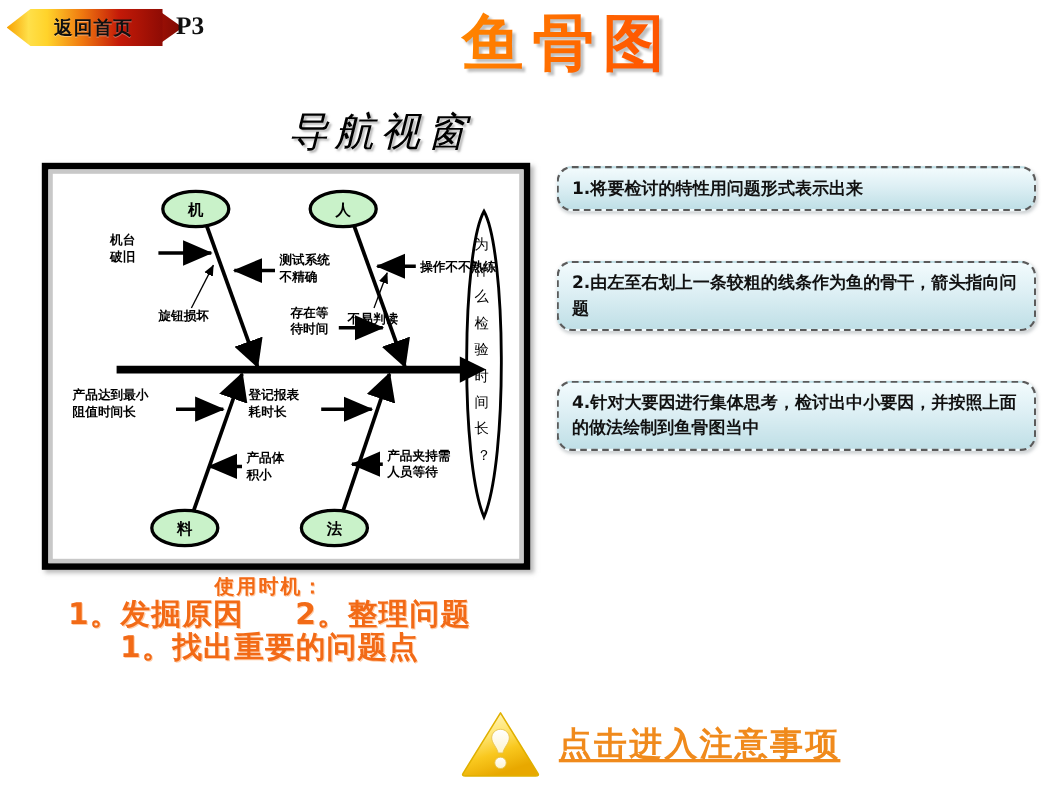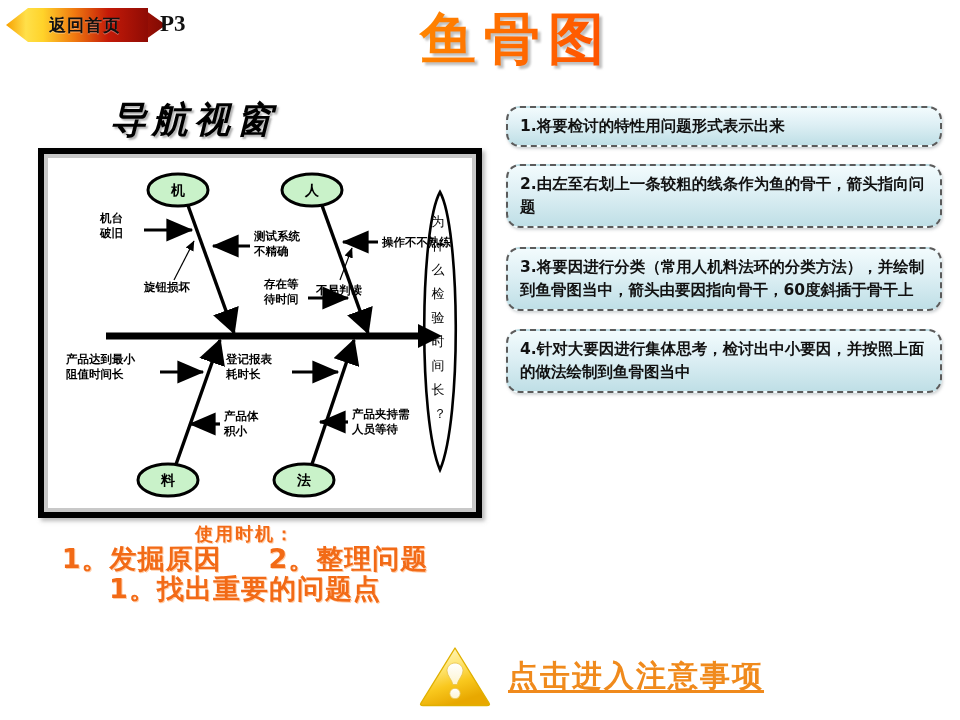--- a/index.html
+++ b/index.html
@@ -84,24 +84,24 @@
     filter: drop-shadow(3px 3px 1px rgba(140,140,140,0.55));
     padding-left: 36px;
   }
 
   
   #nav-window-caption {
     position: absolute;
     left: 110px;
     top: 96px;
     width: 320px;
-    text-align: left;
+    text-align: right;
     font-family: "DejaVu Serif", "Liberation Serif", serif;
     font-style: italic;
-    font-weight: bold;
+    font-weight: normal;
     font-size: 36px;
     letter-spacing: 6px;
     color: #000;
     text-shadow: 2px 2px 2px rgba(150,150,150,0.75);
   }
 
   
   #fishbone-frame {
     position: absolute;
     left: 38px;
@@ -179,20 +179,21 @@
     background: linear-gradient(180deg, #f2fbfd 0%, #ddeff4 45%, #bfdfe6 100%);
     padding: 7px 12px 8px 12px;
     margin-bottom: 15px;
     box-sizing: border-box;
     font-family: "DejaVu Sans", "Liberation Sans", sans-serif;
     font-size: 15.5px;
     font-weight: bold;
     color: #111;
     line-height: 1.45;
     box-shadow: 1px 2px 3px rgba(150,160,165,0.45);
+    margin-top: 45px;
   }
   #step-box-1 { margin-bottom: 17px; }
   #step-box-2 { margin-bottom: 19px; }
   #step-box-3 { margin-bottom: 18px; }
 
   
   #footer-link-row {
     position: absolute;
     left: 418px;
     top: 645px;
@@ -335,21 +336,20 @@
     <span>1。发掘原因</span>
     <span class="usage-gap"></span>
     <span>2。整理问题</span>
   </div>
   <div class="usage-line">1。找出重要的问题点</div>
 </div>
 
 <div id="steps-panel">
   <div class="step-box" id="step-box-1">1.将要检讨的特性用问题形式表示出来</div>
   <div class="step-box" id="step-box-2">2.由左至右划上一条较粗的线条作为鱼的骨干，箭头指向问题</div>
-  <div class="step-box" id="step-box-3">3.将要因进行分类（常用人机料法环的分类方法），并绘制到鱼骨图当中，箭头由要因指向骨干，60度斜插于骨干上</div>
   <div class="step-box" id="step-box-4">4.针对大要因进行集体思考，检讨出中小要因，并按照上面的做法绘制到鱼骨图当中</div>
 </div>
 
 <div id="footer-link-row">
   <svg id="warning-icon" viewBox="0 0 74 62" xmlns="http://www.w3.org/2000/svg">
     <defs>
       <linearGradient id="triGrad" x1="0" y1="0" x2="0.4" y2="1">
         <stop offset="0%" stop-color="#fffbe0"></stop>
         <stop offset="40%" stop-color="#ffe77a"></stop>
         <stop offset="70%" stop-color="#f9c81e"></stop>

